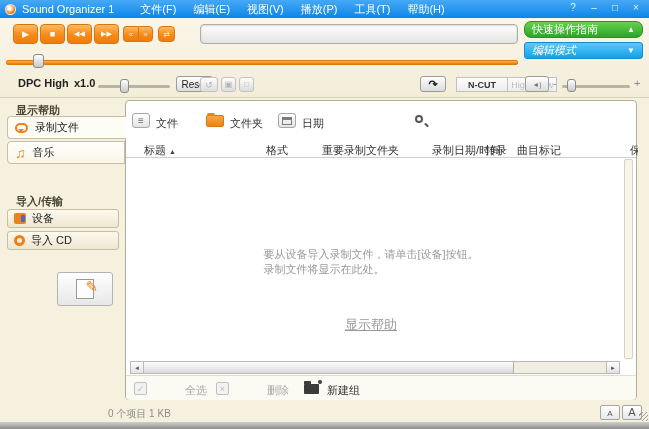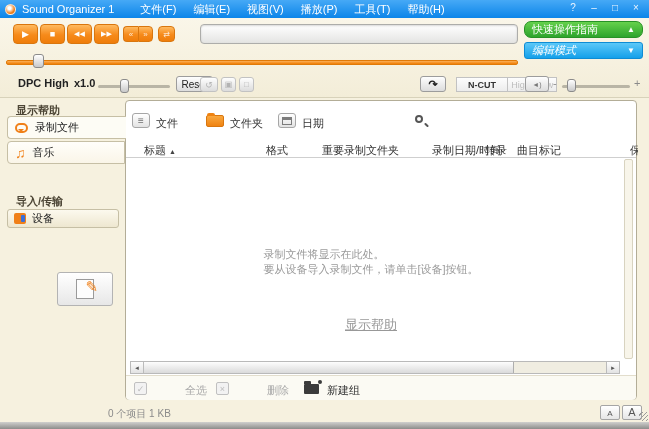--- a/index.html
+++ b/index.html
@@ -219,20 +219,24 @@
   <div class="side-card plain" style="left:7px;top:43px;width:118px;height:23px;">
     <span class="ic-note">♫</span>
     <span>音乐</span>
   </div>
 
   <span class="side-header" style="left:16px;top:96px;">导入/传输</span>
   <div class="side-btn" style="left:7px;top:111px;width:112px;height:19px;">
     <span class="ic-device"></span>
     <span>设备</span>
   </div>
+  <div class="side-btn" style="left:7px;top:133px;width:112px;height:19px;">
+    <span class="ic-disc-o"></span>
+    <span>导入 CD</span>
+  </div>
   <div class="note-btn" style="left:57px;top:174px;width:56px;height:34px;">
     <span class="page">
       <span class="pencil">✎</span>
     </span>
   </div>
 
   <div class="panel">
 
     <div class="tab-icon-box" style="left:6px;top:12px;">≡</div>
     <span class="tab-label" style="left:30px;top:15px;">文件</span>
@@ -251,22 +255,22 @@
       <span class="col" style="left:196px;">重要</span>
       <span class="col" style="left:218px;">录制文件夹</span>
       <span class="col" style="left:306px;">录制日期/时间</span>
       <span class="col" style="left:359px;">转录</span>
       <span class="col" style="left:391px;">曲目标记</span>
       <span class="col clip" style="left:504px;">保</span>
     </div>
 
     <div class="empty-wrap">
       <div class="empty-msg">
+        <div>要从设备导入录制文件，请单击[设备]按钮。</div>
         <div>录制文件将显示在此处。</div>
-        <div>要从设备导入录制文件，请单击[设备]按钮。</div>
       </div>
     </div>
     <div class="help-wrap">
       <span class="help-link">显示帮助</span>
     </div>
 
     <div class="vscroll"></div>
     <div class="hscroll">
       <span class="hs-arrow left">◄</span>
       <span class="hs-track">

